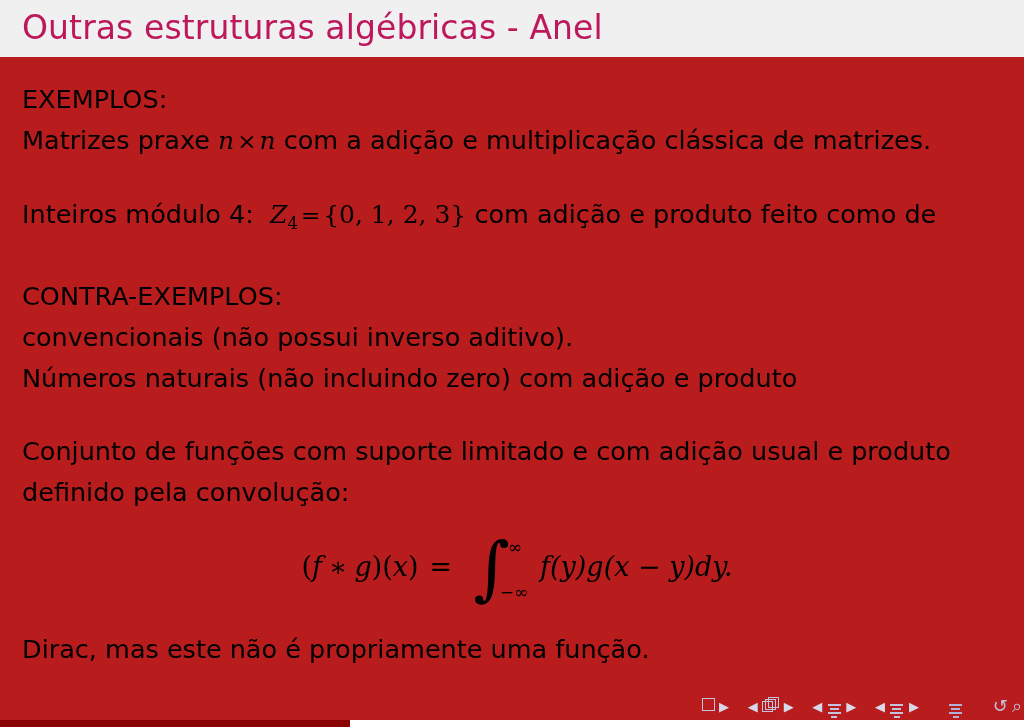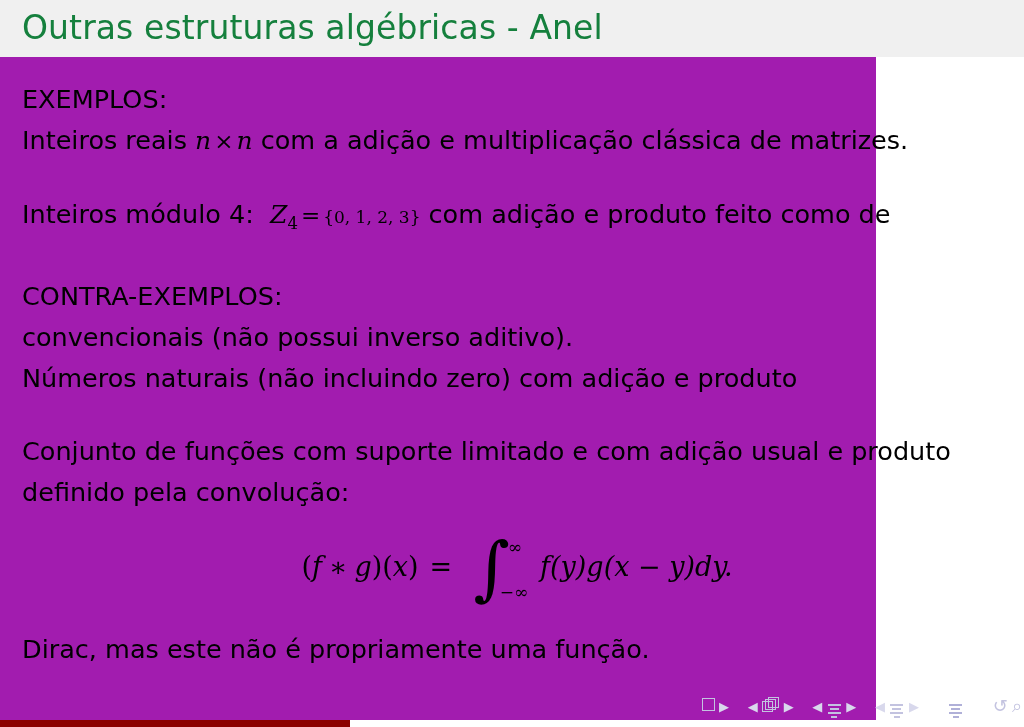--- a/index.html
+++ b/index.html
@@ -37,23 +37,23 @@
     font-family: "DejaVu Sans", sans-serif;
     white-space: nowrap;
     letter-spacing: 0.1px;
   }
 
   
   .slide-body {
     position: absolute;
     top: 57px;
     left: 0;
-    width: 876px;
+    width: 1024px;
     height: 670px;
-    background: #a21caf;
+    background: #b91c1c;
   }
 
   .content {
     position: absolute;
     left: 22px;
     top: 22px;
     width: 990px;
     font-size: 25.5px;
     line-height: 41px;
   }
@@ -82,21 +82,21 @@
   }
   .mop {
     font-family: "DejaVu Serif", serif;
     font-style: normal;
     font-size: 23px;
     padding: 0 3px;
   }
   .mset {
     font-family: "DejaVu Serif", serif;
     font-style: normal;
-    font-size: 17px;
+    font-size: 25px;
   }
   .msub {
     font-family: "DejaVu Serif", serif;
     font-style: italic;
     font-size: 25px;
   }
   .msub sub {
     font-size: 0.66em;
     font-style: normal;
   }
@@ -251,29 +251,29 @@
     bottom: 0;
     height: 7px;
     width: 350px;
     background: #8b0000;
   }
 </style>
 </head>
 <body>
 
 <div class="slide-header" style="background: rgb(240, 240, 240);">
-  <div class="slide-title" style="color: #15803d;">Outras estruturas algébricas - Anel</div>
+  <div class="slide-title" style="color: #be185d;">Outras estruturas algébricas - Anel</div>
 </div>
 
 <div class="slide-body">
   <div class="content">
 
     <div class="para">
       <span class="line">EXEMPLOS:</span>
-      <span class="line"><span>Inteiros reais </span><span class="mi">n</span><span class="mop">×</span><span class="mi">n</span><span> com a adição e multiplicação clássica de matrizes.</span></span>
+      <span class="line"><span>Matrizes praxe </span><span class="mi">n</span><span class="mop">×</span><span class="mi">n</span><span> com a adição e multiplicação clássica de matrizes.</span></span>
     </div>
 
     <span class="spacer"></span>
 
     <div class="para">
       <span class="line"><span>Inteiros módulo 4:</span>&nbsp;&nbsp;<span class="msub"><span>Z</span><sub>4</sub></span><span class="mop">=</span><span class="mset">{0, 1, 2, 3}</span>&nbsp;<span>com adição e produto feito como de</span></span>
     </div>
 
     <span class="spacer"></span>
 

